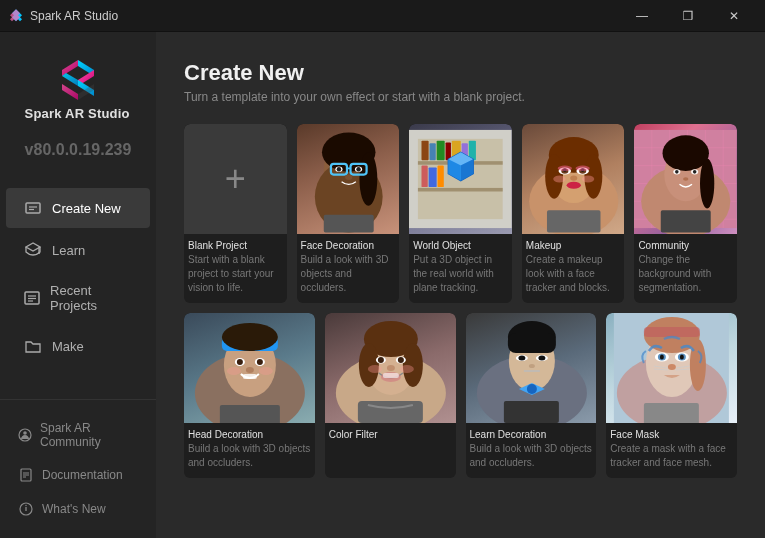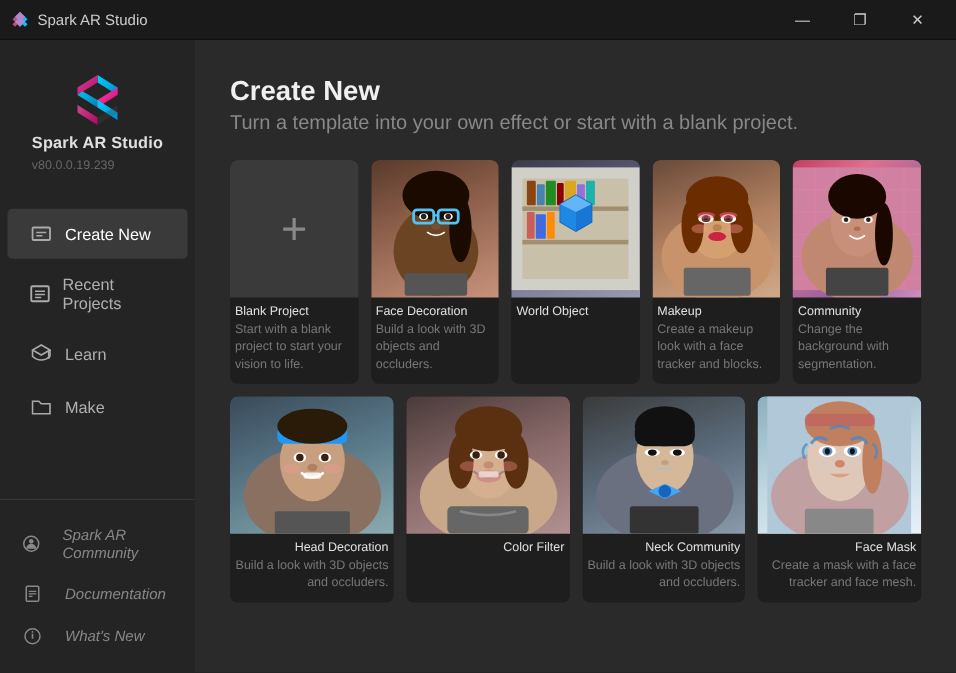--- a/index.html
+++ b/index.html
@@ -80,23 +80,24 @@
       height: 44px;
       margin-bottom: 6px;
     }
     .sidebar-app-name {
       font-size: 13px;
       color: #e0e0e0;
       font-weight: 600;
       letter-spacing: 0.2px;
     }
     .sidebar-version {
-      font-size: 10px;
+      font-size: 16px;
       color: #666;
-      margin-top: 6px;
+      margin-top: 20px;
+      font-weight: bold;
     }
     .sidebar-nav {
       display: flex;
       flex-direction: column;
       flex: 1;
       margin-top: 8px;
     }
     .nav-item {
       display: flex;
       align-items: center;
@@ -118,26 +119,25 @@
       color: #aaa;
       font-size: 14px;
     }
     .sidebar-bottom {
       padding: 12px 0;
       border-top: 1px solid #333;
     }
     .sidebar-bottom-item {
       display: flex;
       align-items: center;
-      gap: 18px;
+      gap: 8px;
       padding: 9px 18px;
       font-size: 12px;
       color: #888;
       cursor: pointer;
-      font-style: italic;
     }
     .sidebar-bottom-icon {
       width: 16px;
       height: 16px;
       display: flex;
       align-items: center;
       justify-content: center;
       font-size: 13px;
     }
 
@@ -152,21 +152,21 @@
     .main-content::-webkit-scrollbar-track { background: #2a2a2a; }
     .main-content::-webkit-scrollbar-thumb { background: #444; border-radius: 3px; }
 
     .page-title {
       font-size: 22px;
       font-weight: 600;
       color: #f0f0f0;
       margin-bottom: 4px;
     }
     .page-subtitle {
-      font-size: 16px;
+      font-size: 12px;
       color: #888;
       margin-bottom: 20px;
     }
     .template-card {
       cursor: pointer;
       border-radius: 6px;
       overflow: hidden;
       background: #1e1e1e;
     }
     .card-thumbnail {
@@ -240,21 +240,20 @@
     .template-grid-row {
       display: grid;
       grid-template-columns: repeat(5, 1fr);
       gap: 10px;
       margin-bottom: 10px;
     }
     .template-grid-row-bottom {
       display: grid;
       grid-template-columns: repeat(4, 1fr);
       gap: 10px;
-      text-align: right;
     }
   </style>
 </head>
 <body>
 
 <div class="title-bar">
   <div class="title-bar-left">
     <svg class="title-bar-icon" viewBox="0 0 24 24">
       <path d="M12 2L6 8l3 3-3 3 6 6 3-3 3 3 3-3-3-3 3-3-3-3z" fill="#00c6ff"></path>
       <path d="M12 2l6 6-3 3 3 3-6 6-3-3-3 3-3-3 3-3-3-3z" fill="#ff69b4" opacity="0.7"></path>
@@ -308,39 +307,39 @@
             <line x1="4" y1="7" x2="12" y2="7" stroke="currentColor" stroke-width="1.2"></line>
             <line x1="4" y1="9.5" x2="9" y2="9.5" stroke="currentColor" stroke-width="1.2"></line>
           </svg>
         </span>
         <span>Create New</span>
       </div>
 
       <div class="nav-item">
         <span class="nav-icon">
           <svg width="16" height="16" viewBox="0 0 16 16" fill="currentColor">
+            <path d="M8 1L1 5l7 4 7-4-7-4z" fill="none" stroke="currentColor" stroke-width="1.3"></path>
+            <path d="M1 5v5c0 0 3 3 7 3s7-3 7-3V5" fill="none" stroke="currentColor" stroke-width="1.3"></path>
+            <line x1="14" y1="5" x2="14" y2="10" stroke="currentColor" stroke-width="1.3"></line>
+            <circle cx="14" cy="11" r="1" fill="currentColor"></circle>
+          </svg>
+        </span>
+        <span>Learn</span>
+      </div>
+
+      <div class="nav-item">
+        <span class="nav-icon">
+          <svg width="16" height="16" viewBox="0 0 16 16" fill="currentColor">
             <rect x="1" y="2" width="14" height="12" rx="1" fill="none" stroke="currentColor" stroke-width="1.5"></rect>
             <line x1="4" y1="6" x2="12" y2="6" stroke="currentColor" stroke-width="1.2"></line>
             <line x1="4" y1="8.5" x2="12" y2="8.5" stroke="currentColor" stroke-width="1.2"></line>
             <line x1="4" y1="11" x2="9" y2="11" stroke="currentColor" stroke-width="1.2"></line>
           </svg>
         </span>
         <span>Recent Projects</span>
-      </div>
-
-      <div class="nav-item">
-        <span class="nav-icon">
-          <svg width="16" height="16" viewBox="0 0 16 16" fill="currentColor">
-            <path d="M8 1L1 5l7 4 7-4-7-4z" fill="none" stroke="currentColor" stroke-width="1.3"></path>
-            <path d="M1 5v5c0 0 3 3 7 3s7-3 7-3V5" fill="none" stroke="currentColor" stroke-width="1.3"></path>
-            <line x1="14" y1="5" x2="14" y2="10" stroke="currentColor" stroke-width="1.3"></line>
-            <circle cx="14" cy="11" r="1" fill="currentColor"></circle>
-          </svg>
-        </span>
-        <span>Learn</span>
       </div>
 
       <div class="nav-item">
         <span class="nav-icon">
           <svg width="16" height="16" viewBox="0 0 16 16" fill="currentColor">
             <path d="M1 4h5l2 2h7v8H1z" fill="none" stroke="currentColor" stroke-width="1.3"></path>
           </svg>
         </span>
         <span>Make</span>
       </div>
@@ -452,20 +451,21 @@
             <rect x="32" y="40" width="7" height="24" rx="1" fill="#FF8C00"></rect>
 
             <polygon points="58,25 72,33 72,49 58,57 44,49 44,33" fill="#42a5f5" stroke="#1565c0" stroke-width="1.5"></polygon>
             <polygon points="58,25 72,33 58,40 44,33" fill="#64b5f6"></polygon>
             <polygon points="58,40 72,33 72,49 58,57" fill="#1976d2"></polygon>
             <polygon points="58,40 44,33 44,49 58,57" fill="#1e88e5"></polygon>
           </svg>
         </div>
         <div class="card-info">
           <div class="card-title">World Object</div>
+          <div class="card-desc">Put a 3D object in the real world with plane tracking.</div>
         </div>
       </div>
 
       <div class="template-card">
         <div class="card-thumbnail makeup-bg">
           <svg width="100%" height="110" viewBox="0 0 115 110">
 
             <ellipse cx="58" cy="80" rx="50" ry="40" fill="#c8926a"></ellipse>
             <ellipse cx="58" cy="50" rx="26" ry="32" fill="#d4a070"></ellipse>
 
@@ -628,21 +628,21 @@
 
             <ellipse cx="58" cy="53" rx="3" ry="2" fill="#c0a080"></ellipse>
 
             <polygon points="45,76 58,70 71,76 58,82" fill="#42a5f5"></polygon>
             <ellipse cx="58" cy="76" rx="5" ry="5" fill="#1565c0"></ellipse>
 
             <rect x="30" y="88" width="55" height="22" rx="2" fill="#333"></rect>
           </svg>
         </div>
         <div class="card-info">
-          <div class="card-title">Neck Community</div>
+          <div class="card-title">Learn Decoration</div>
           <div class="card-desc">Build a look with 3D objects and occluders.</div>
         </div>
       </div>
 
       <div class="template-card">
         <div class="card-thumbnail face-mask-bg">
           <svg width="100%" height="110" viewBox="0 0 115 110">
 
             <rect x="0" y="0" width="115" height="110" fill="#b0c8d8"></rect>
 

